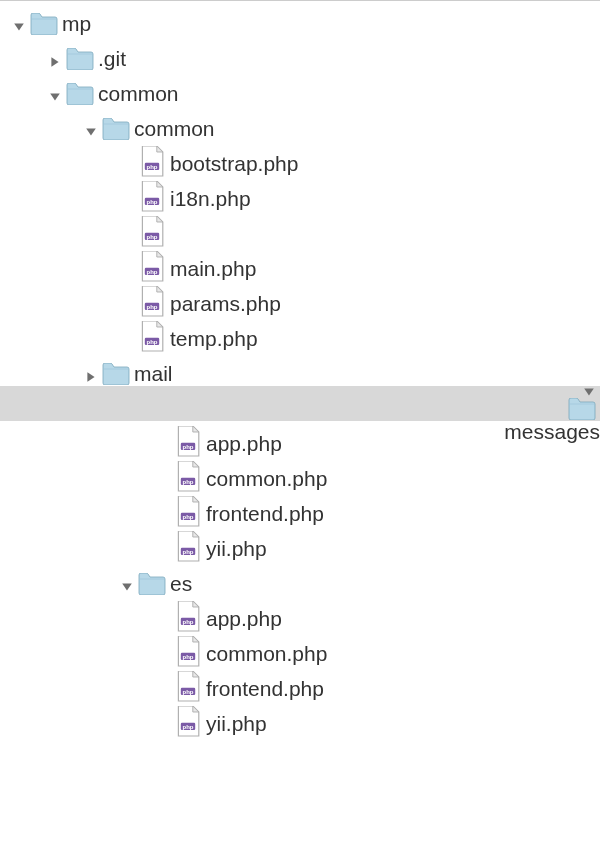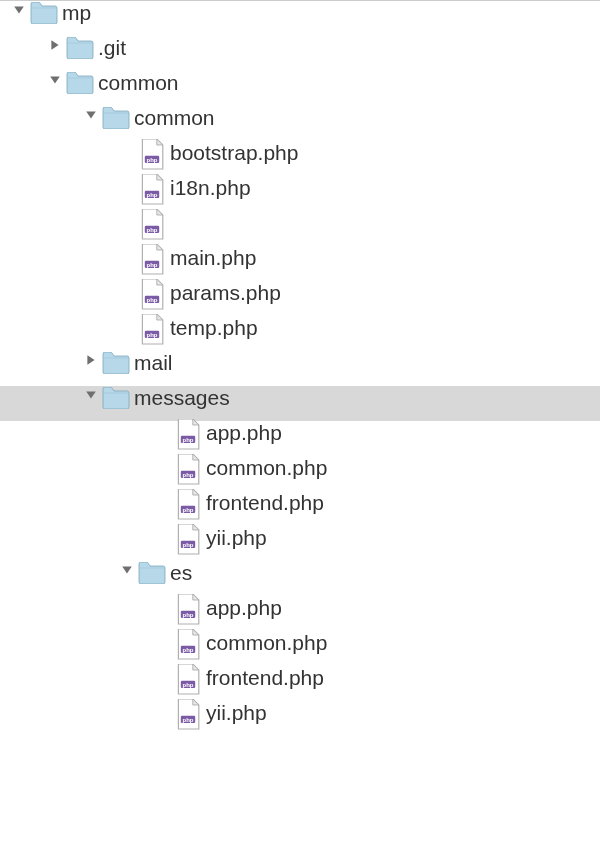--- a/index.html
+++ b/index.html
@@ -8,26 +8,27 @@
       font-size: 21px;
       color: #333;
       background: #fff;
       width: 600px;
       height: 853px;
       overflow: hidden;
       border-top: 1px solid #ccc;
     }
     .row {
       display: flex;
-      align-items: flex-start;
+      align-items: flex-end;
       height: 35px;
       white-space: nowrap;
     }
     .row.selected {
       background: #d8d8d8;
+      flex-direction: column;
     }
     .indent { display: inline-block; height: 1px; }
     .disclosure {
       width: 18px;
       height: 18px;
       display: inline-flex;
       align-items: center;
       justify-content: center;
       margin-right: 2px;
       cursor: pointer;

